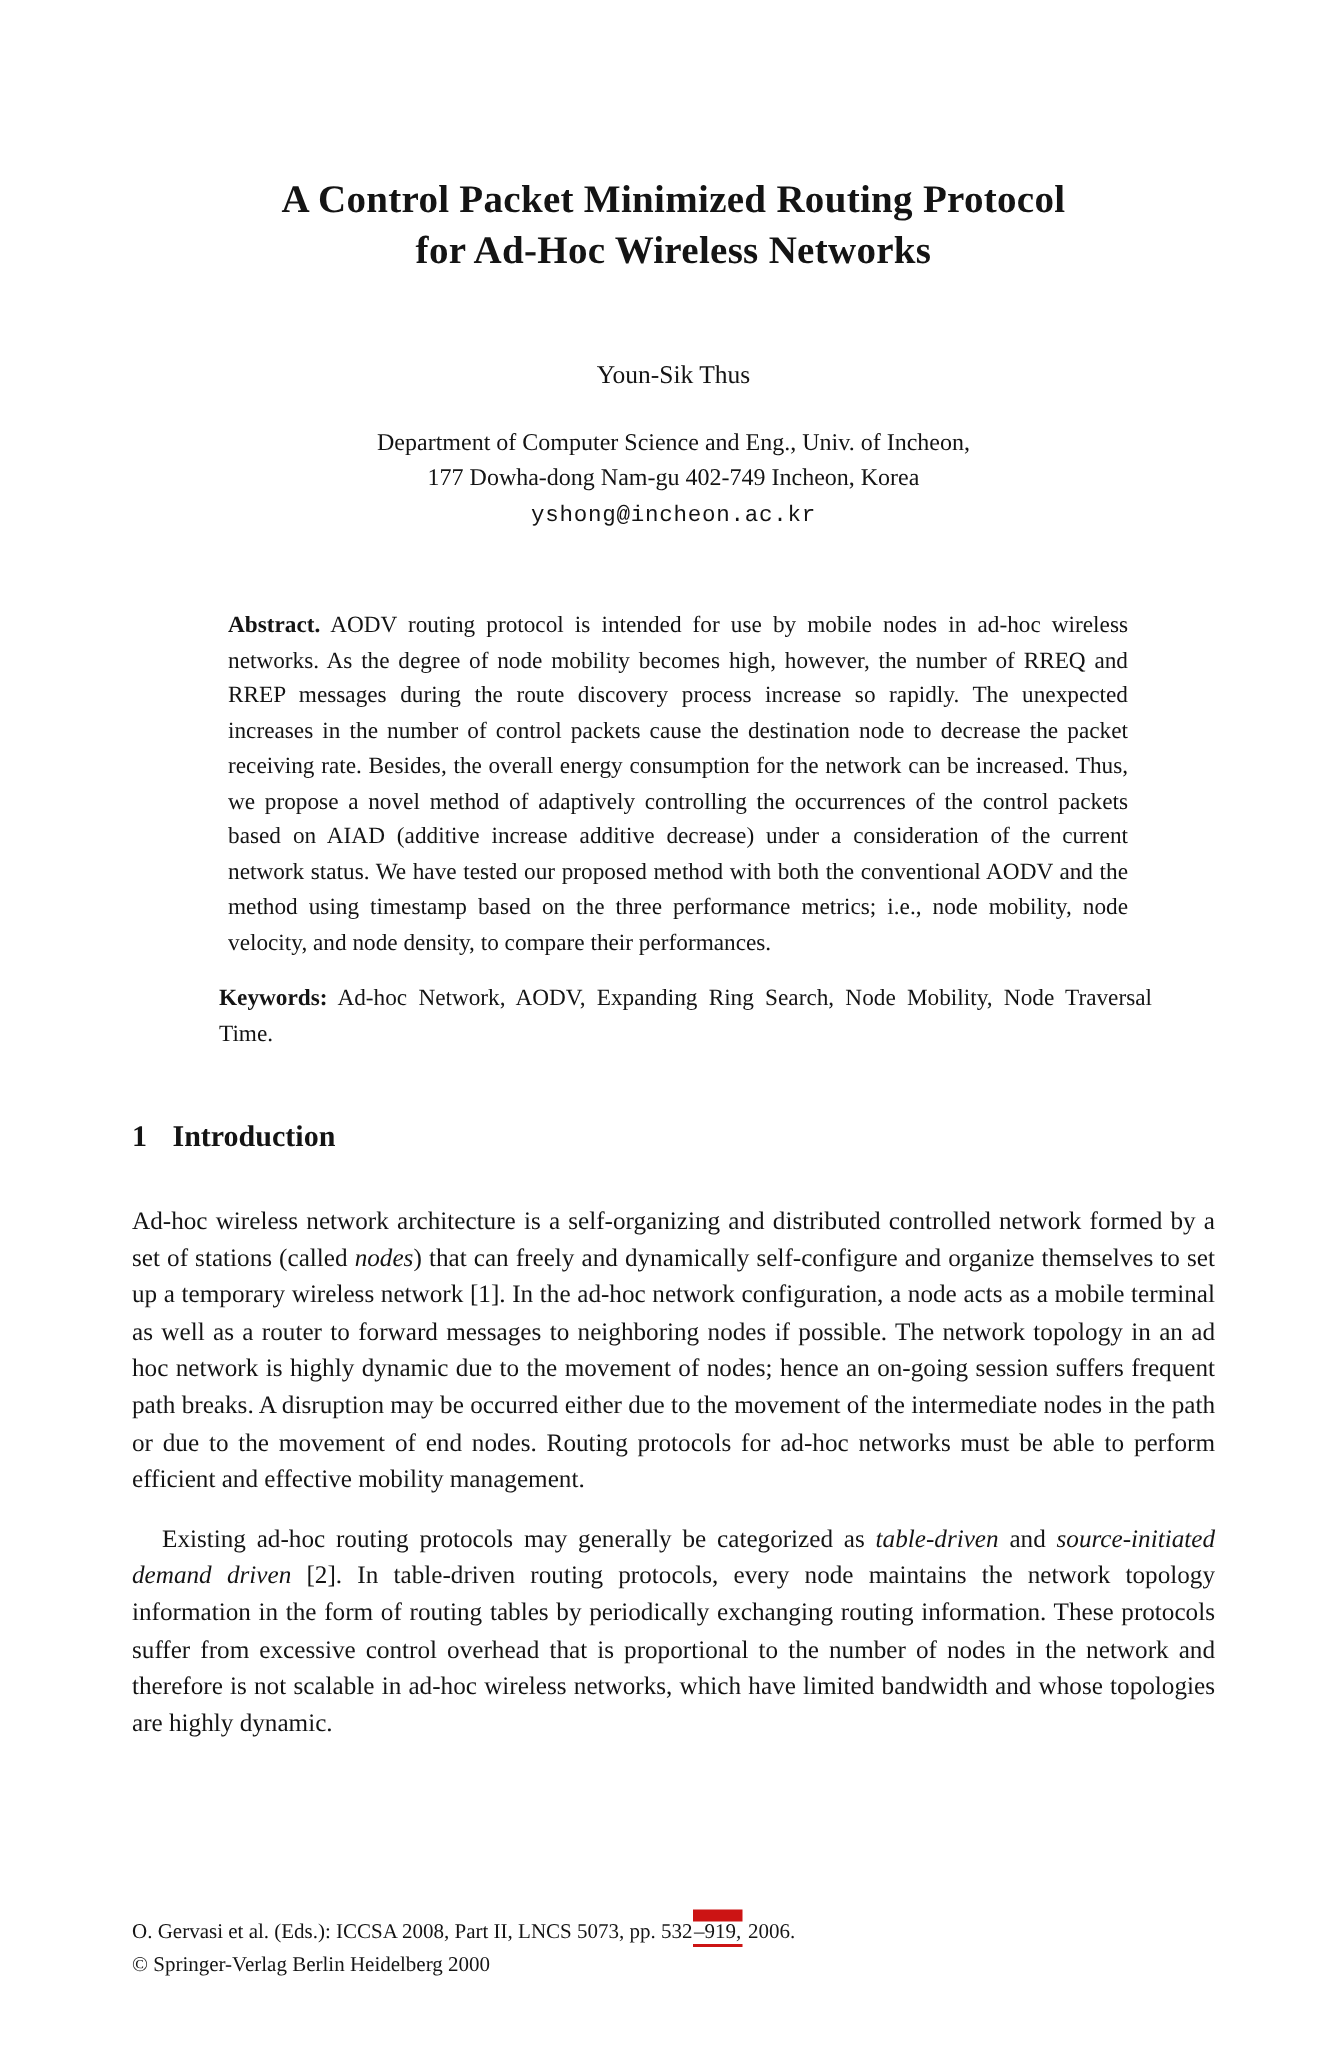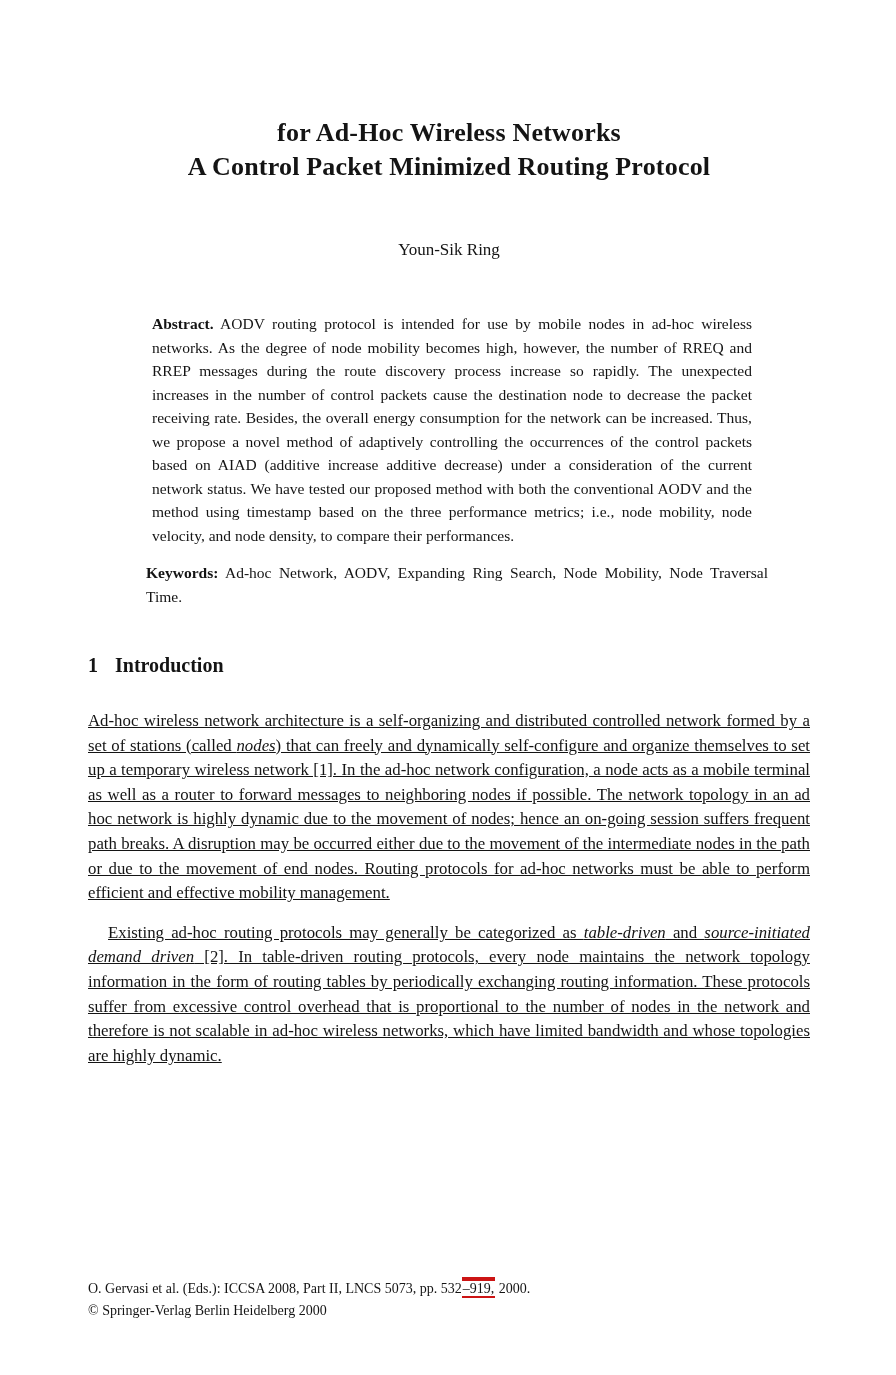--- a/index.html
+++ b/index.html
@@ -58,62 +58,66 @@
     font-size: 20px;
     font-weight: bold;
     line-height: 26px;
   }
   .section-heading .sec-title { margin-left: 17px; }
   .body-par {
     margin: 31px 0 0 0;
     font-size: 16.8px;
     line-height: 24.6px;
     text-align: justify;
-    text-decoration: underline;
   }
   .body-par.continues {
     margin-top: 15px;
     text-indent: 20px;
   }
   .footer {
     position: absolute;
     left: 88px;
     top: 1278px;
     font-size: 14px;
     line-height: 22px;
   }
   .link-box {
-    border-top: 4px solid #be185d;
+    border-top: 8px solid #be185d;
     border-bottom: 2px solid #cc1414;
     padding: 0 1px;
   }
   em { font-style: italic; }
   b { font-weight: bold; }
 </style>
 </head>
 <body>
 
 <div class="page">
 
   <h1 class="title">
+    <div>A Control Packet Minimized Routing Protocol</div>
     <div>for Ad-Hoc Wireless Networks</div>
-    <div>A Control Packet Minimized Routing Protocol</div>
   </h1>
 
-  <div class="author">Youn-Sik Ring</div>
+  <div class="author">Youn-Sik Thus</div>
 
+  <div class="affiliation">
+    <div>Department of Computer Science and Eng., Univ. of Incheon,</div>
+    <div>177 Dowha-dong Nam-gu 402-749 Incheon, Korea</div>
+    <div class="email">yshong@incheon.ac.kr</div>
+  </div>
 
   <p class="abstract"><b>Abstract.</b><span> AODV routing protocol is intended for use by mobile nodes in ad-hoc wireless networks. As the degree of node mobility becomes high, however, the number of RREQ and RREP messages during the route discovery process increase so rapidly. The unexpected increases in the number of control packets cause the destination node to decrease the packet receiving rate. Besides, the overall energy consumption for the network can be increased. Thus, we propose a novel method of adaptively controlling the occurrences of the control packets based on AIAD (additive increase additive decrease) under a consideration of the current network status. We have tested our proposed method with both the conventional AODV and the method using timestamp based on the three performance metrics; i.e., node mobility, node velocity, and node density, to compare their performances.</span></p>
 
   <p class="keywords"><b>Keywords:</b><span> Ad-hoc Network, AODV, Expanding Ring Search, Node Mobility, Node Traversal Time.</span></p>
 
   <h2 class="section-heading"><span class="sec-num">1</span><span class="sec-title">Introduction</span></h2>
 
   <p class="body-par"><span>Ad-hoc wireless network architecture is a self-organizing and distributed controlled network formed by a set of stations (called </span><em>nodes</em><span>) that can freely and dynamically self-configure and organize themselves to set up a temporary wireless network [1]. In the ad-hoc network configuration, a node acts as a mobile terminal as well as a router to forward messages to neighboring nodes if possible. The network topology in an ad hoc network is highly dynamic due to the movement of nodes; hence an on-going session suffers frequent path breaks. A disruption may be occurred either due to the movement of the intermediate nodes in the path or due to the movement of end nodes. Routing protocols for ad-hoc networks must be able to perform efficient and effective mobility management.</span></p>
 
   <p class="body-par continues"><span>Existing ad-hoc routing protocols may generally be categorized as </span><em>table-driven</em><span> and </span><em>source-initiated demand driven</em><span> [2]. In table-driven routing protocols, every node maintains the network topology information in the form of routing tables by periodically exchanging routing information. These protocols suffer from excessive control overhead that is proportional to the number of nodes in the network and therefore is not scalable in ad-hoc wireless networks, which have limited bandwidth and whose topologies are highly dynamic.</span></p>
 
   <div class="footer">
-    <div><span>O. Gervasi et al. (Eds.): ICCSA 2008, Part II, LNCS 5073, pp. 532</span><span class="link-box" style="border-top-color: rgb(204, 20, 20); border-bottom-color: rgb(204, 20, 20);">–919,</span><span> 2000.</span></div>
+    <div><span>O. Gervasi et al. (Eds.): ICCSA 2008, Part II, LNCS 5073, pp. 532</span><span class="link-box" style="border-top-color: rgb(204, 20, 20); border-bottom-color: rgb(204, 20, 20);">–919,</span><span> 2006.</span></div>
     <div>© Springer-Verlag Berlin Heidelberg 2000</div>
   </div>
 
 </div>
 
 </body></html>

